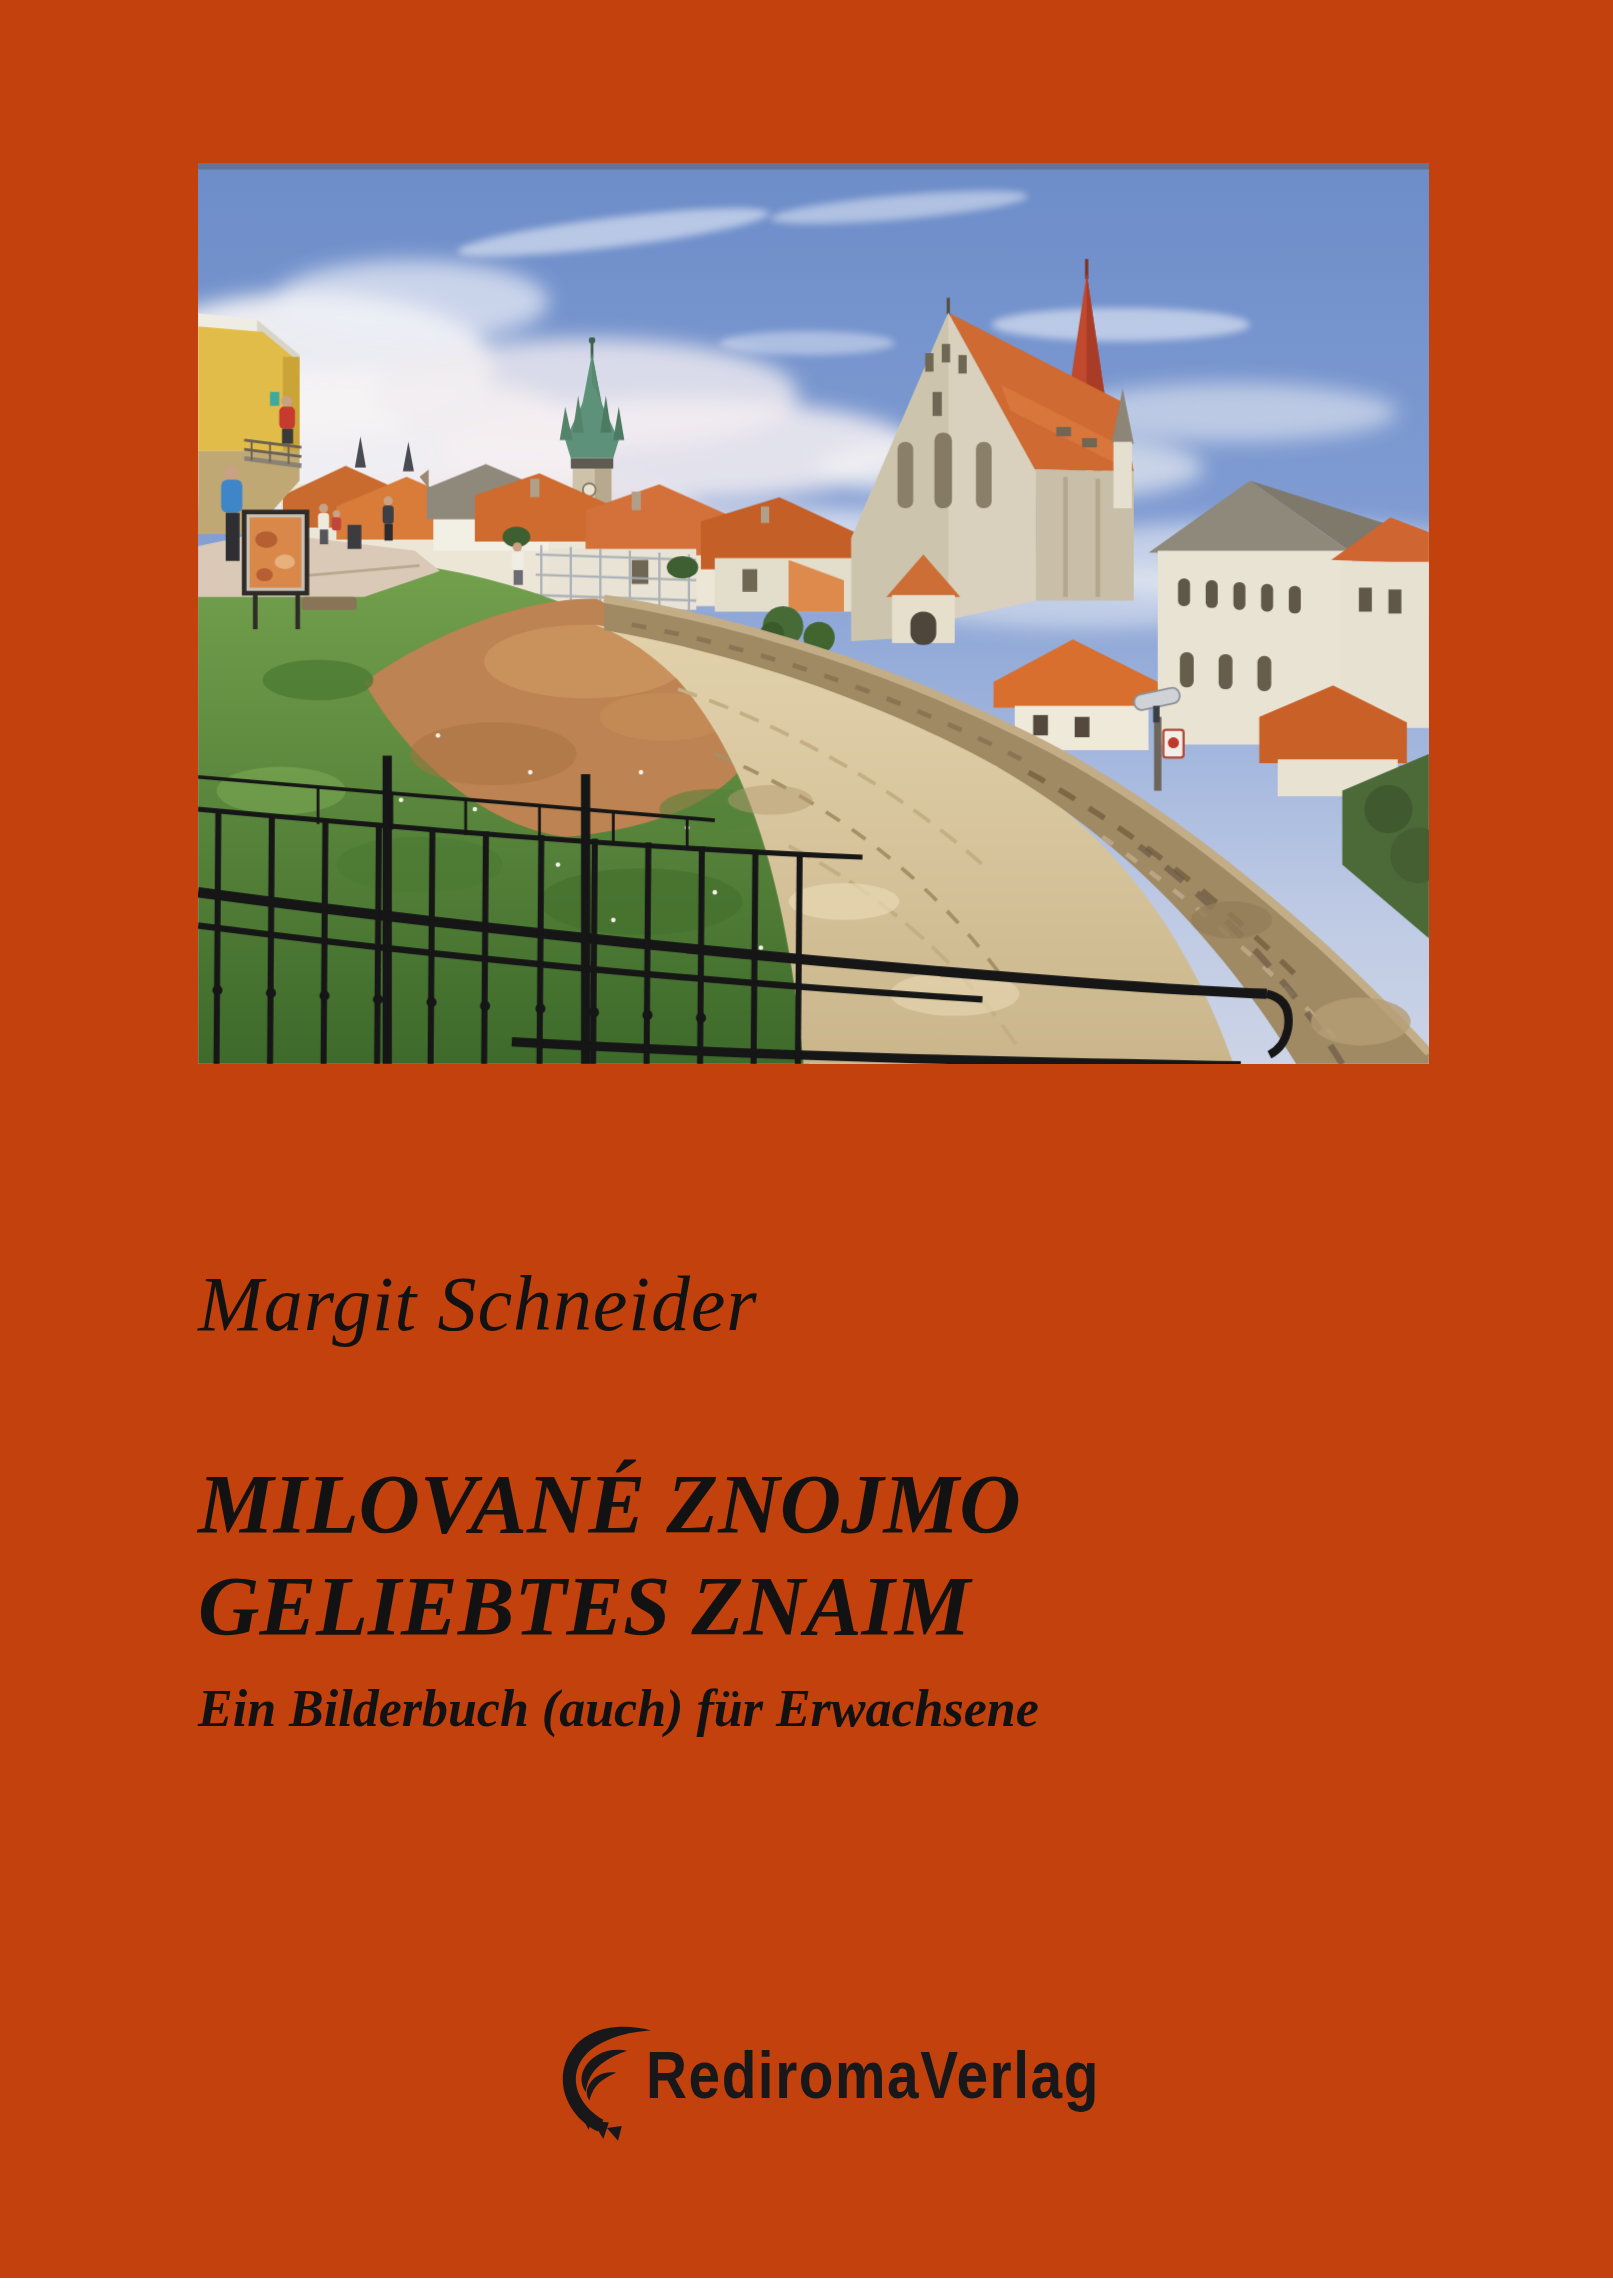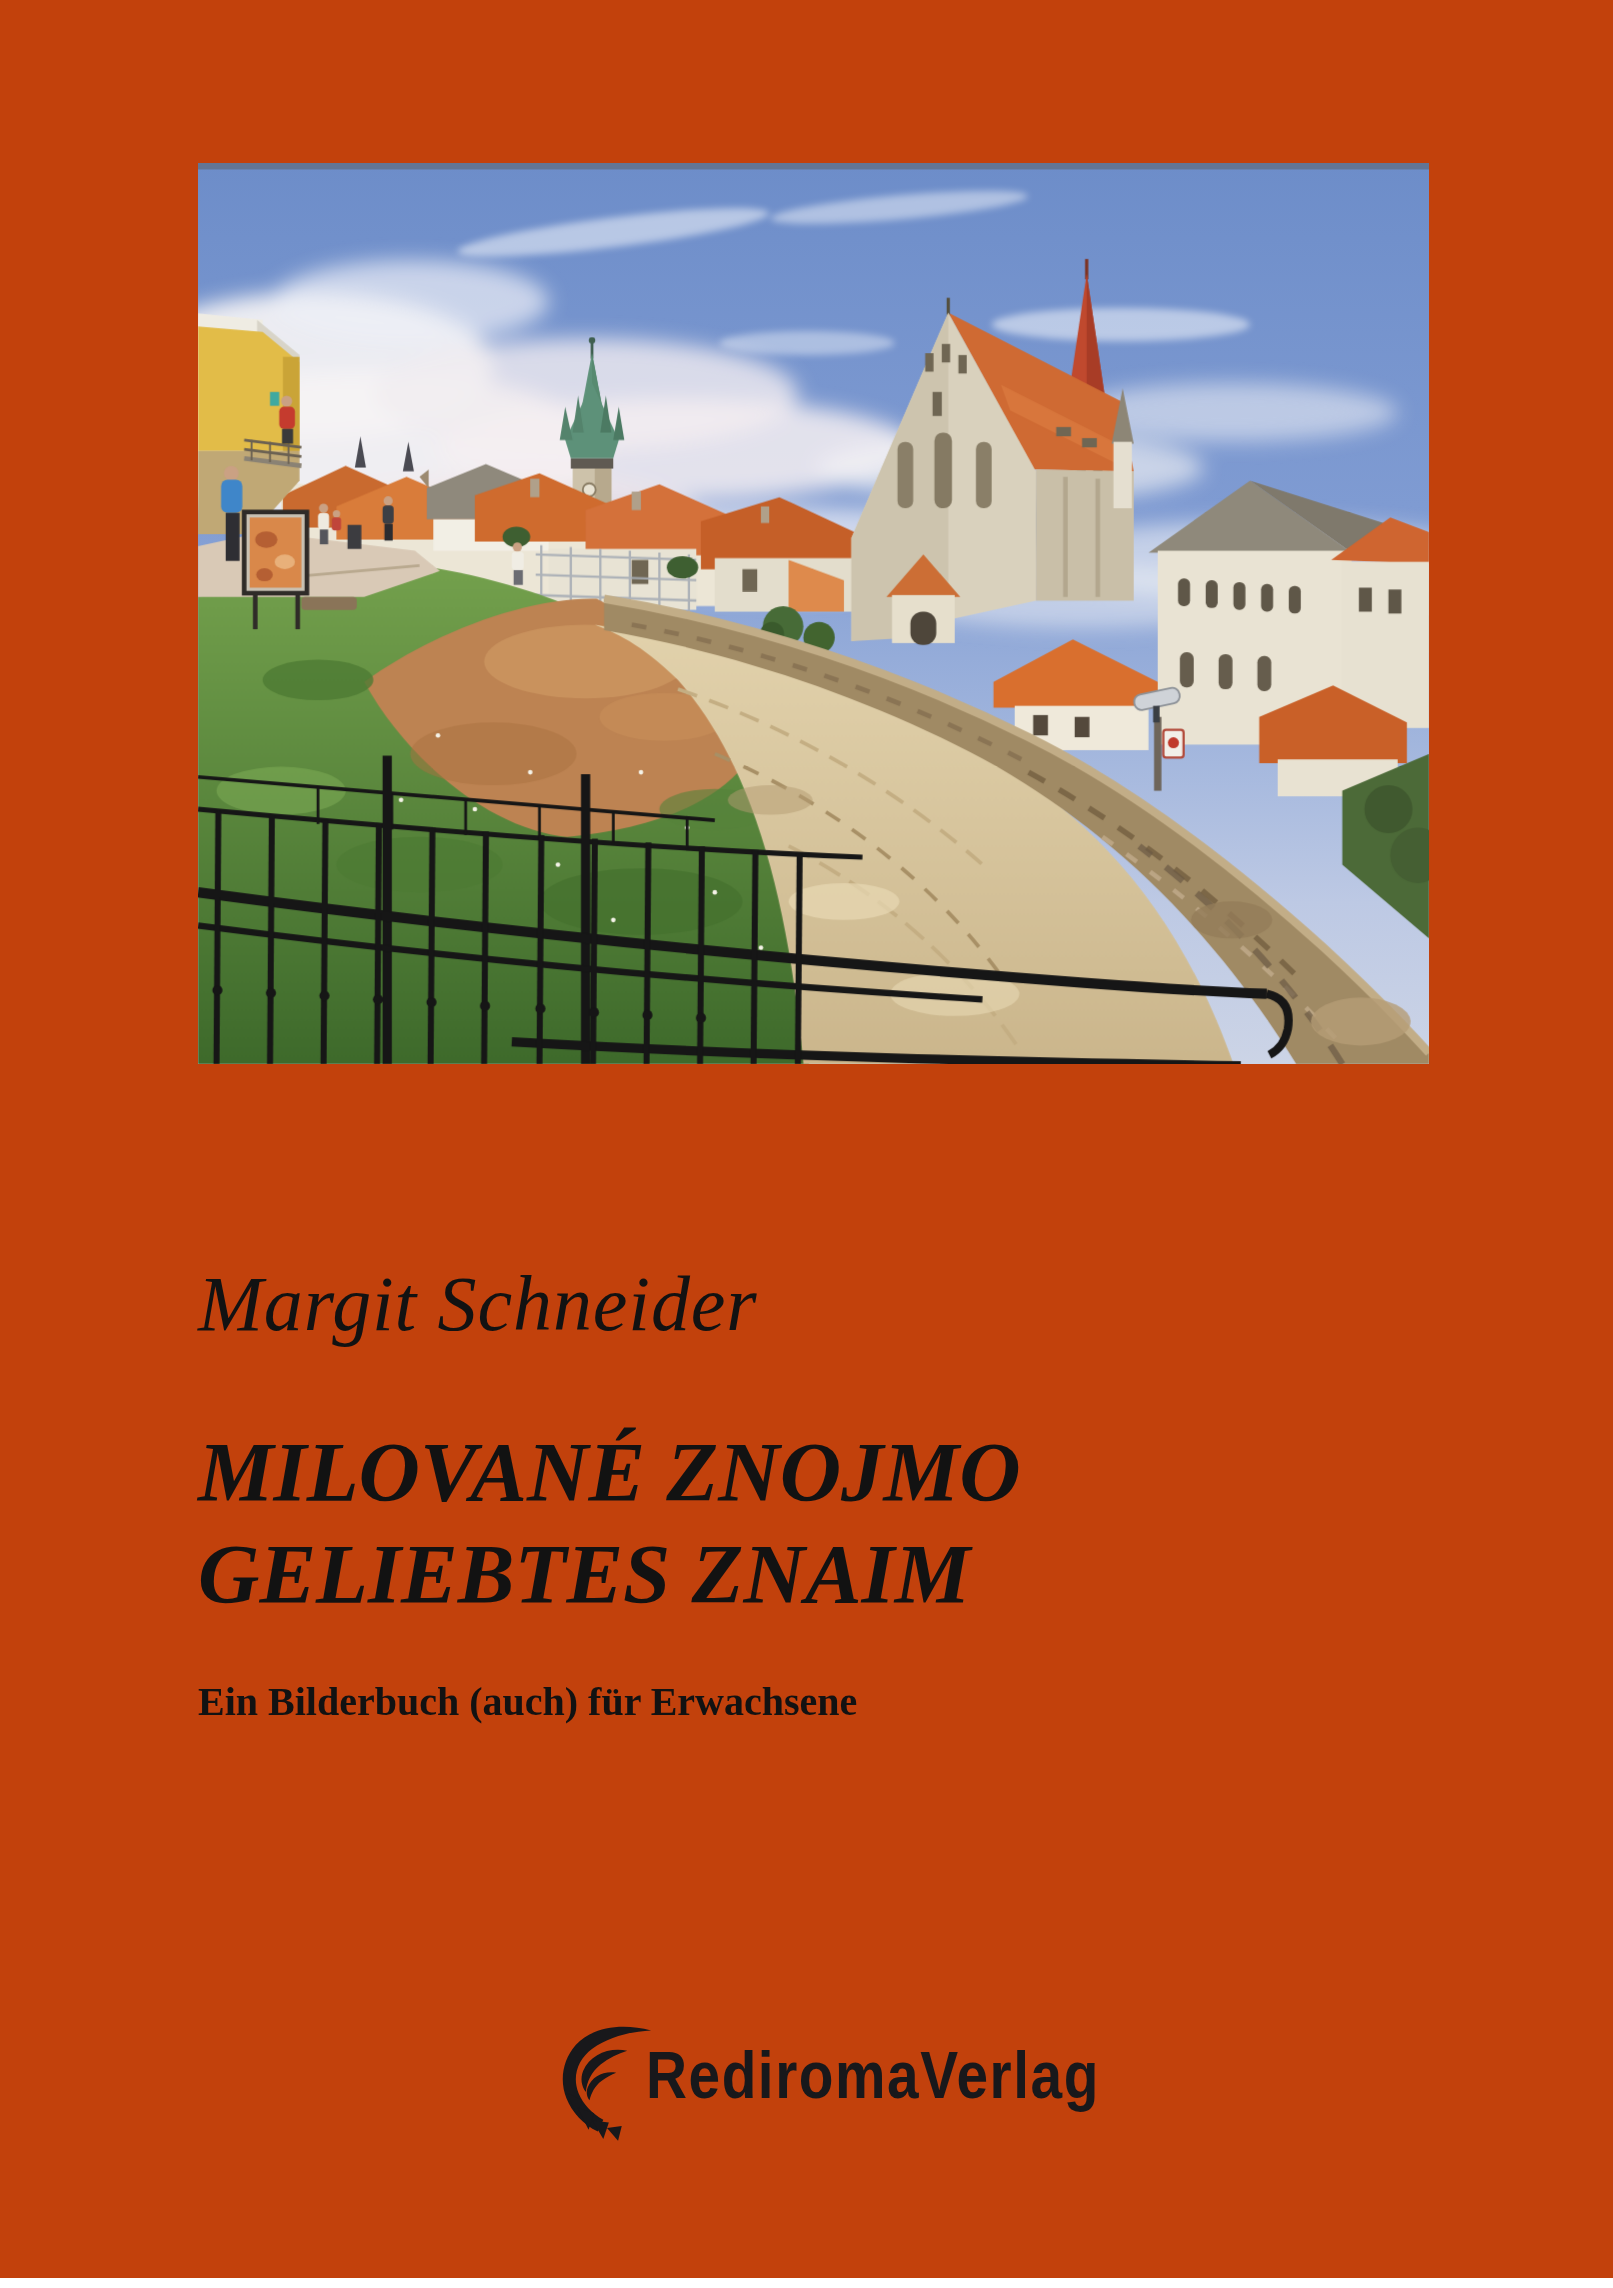--- a/index.html
+++ b/index.html
@@ -16,25 +16,25 @@
   .author-line{
     position:absolute;left:198px;top:1263px;
     font-style:italic;font-weight:400;font-size:78px;line-height:1.05;
     letter-spacing:0.9px;white-space:nowrap;
   }
   .title-block{
     position:absolute;left:198px;top:1421px;width:1231px;
     font-style:italic;font-weight:700;font-size:85px;line-height:1.2;
     letter-spacing:0px;
   }
-  .title-line1{white-space:nowrap;}
+  .title-line1{white-space:nowrap;margin-top:32px;}
   .title-line2{white-space:nowrap;text-align:left;}
   .subtitle-line{
     position:absolute;left:198px;top:1680px;
-    font-weight:700;font-size:40px;line-height:1.1;
+    font-style:italic;font-weight:700;font-size:52px;line-height:1.1;
     white-space:nowrap;
   }
   .publisher-logo-mark{
     position:absolute;left:561px;top:2021px;width:92px;height:120px;
   }
   .publisher-logo-text{
     position:absolute;left:646px;top:2042px;
     font-family:"Liberation Sans",sans-serif;font-weight:700;font-size:66px;
     line-height:1;letter-spacing:1.8px;white-space:nowrap;color:#18181b;
     transform:scaleX(0.86);transform-origin:left top;display:inline-block;

